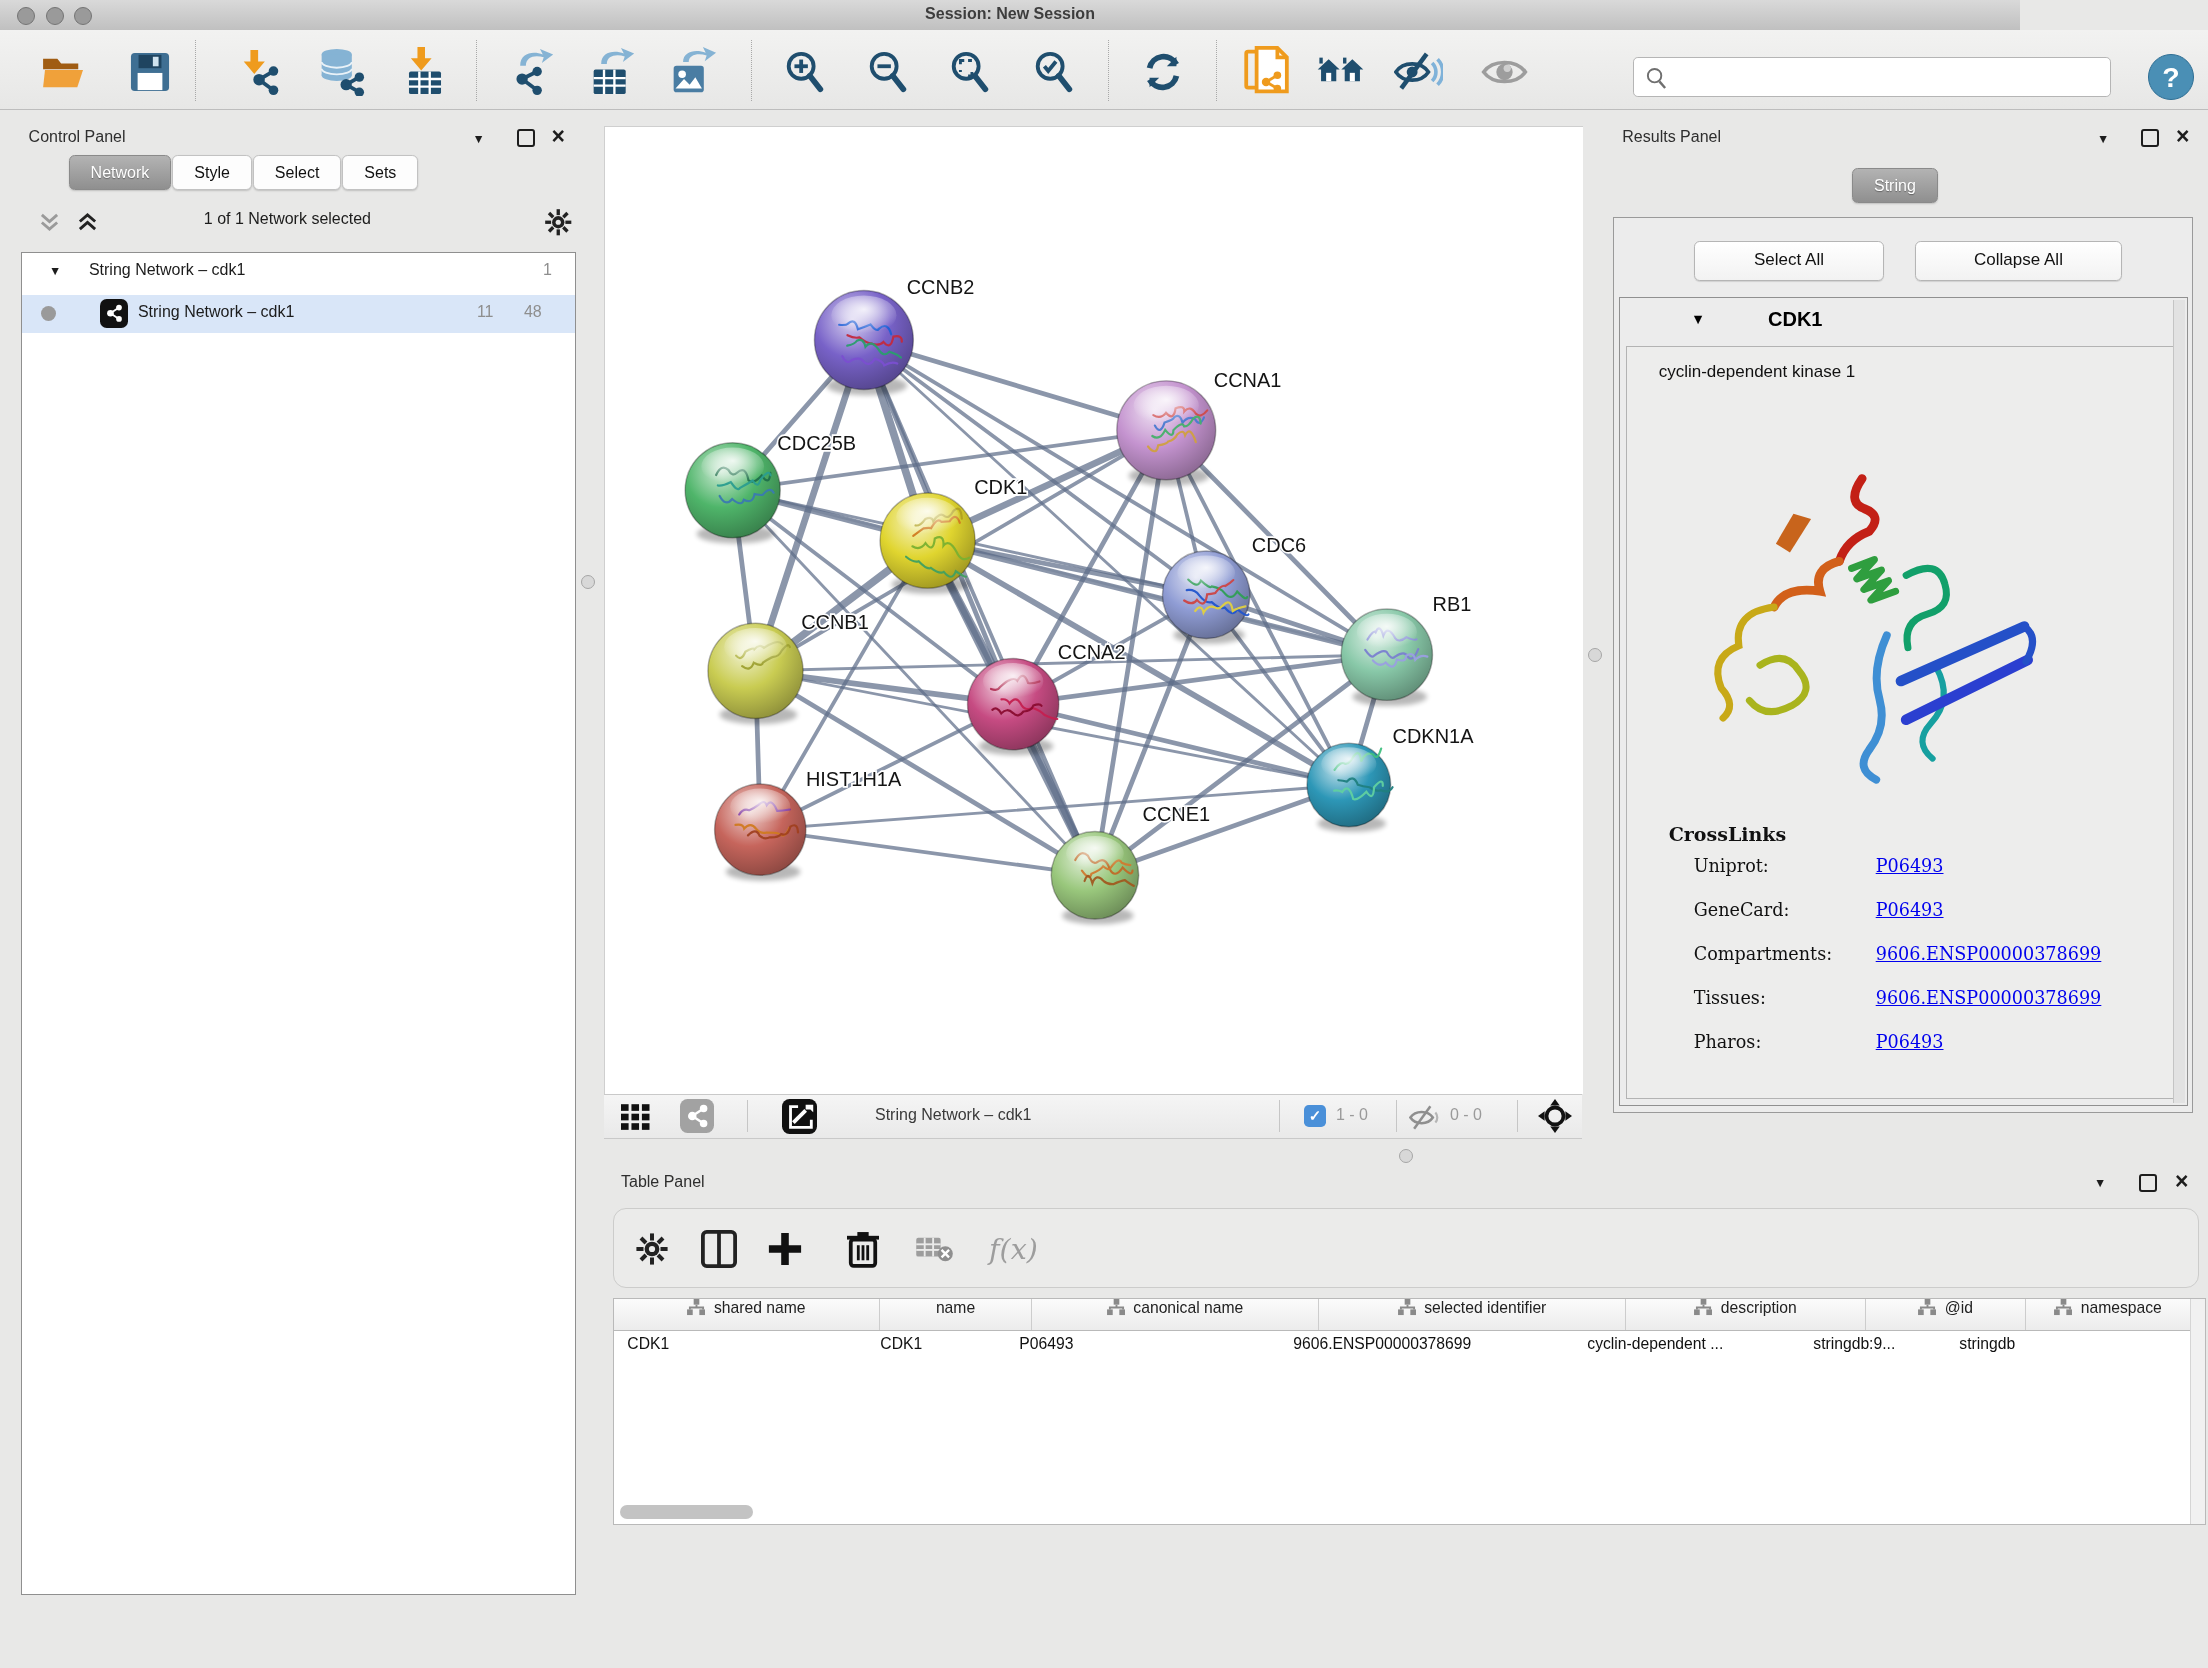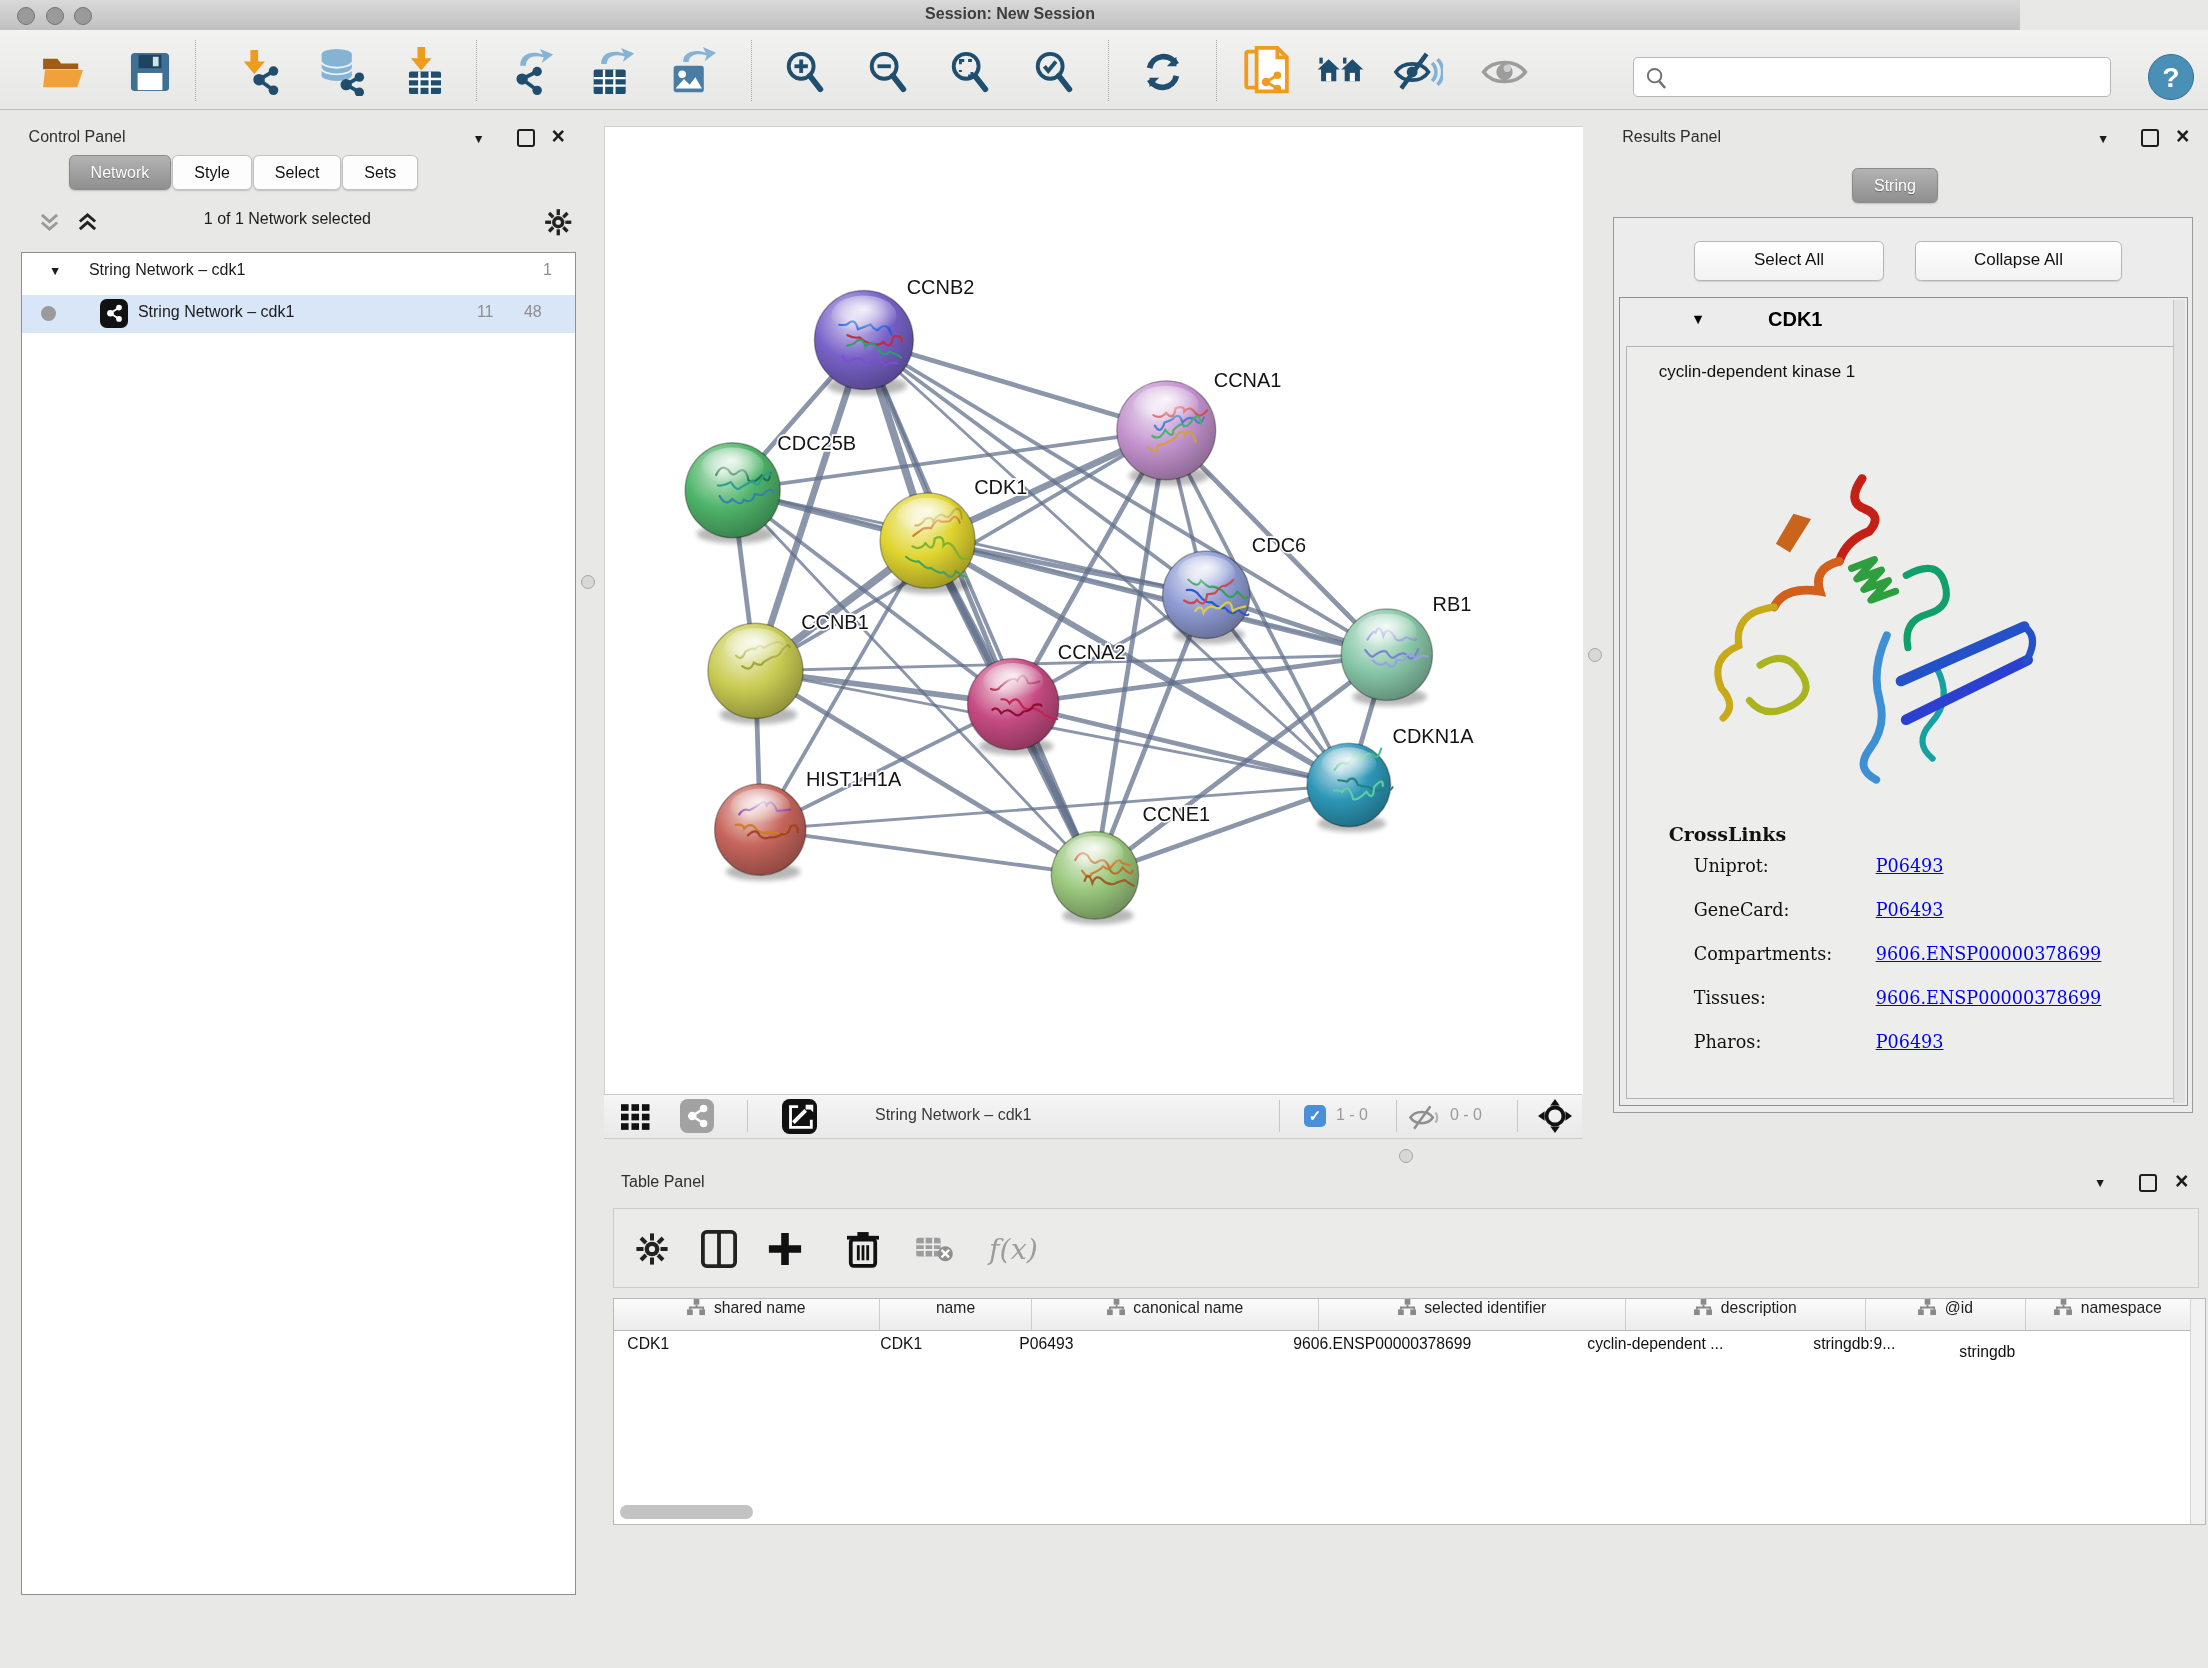--- a/index.html
+++ b/index.html
@@ -43,21 +43,21 @@
   .btn{position:absolute;height:38px;background:linear-gradient(#ffffff,#f2f2f2);border:1px solid #b5b5b5;border-radius:5.7px;font-size:17px;color:#111;text-align:center;line-height:36px;box-shadow:0 1px 1px rgba(0,0,0,.12);}
   .res-boxB{left:1619px;top:297px;width:567px;height:807px;background:#ececec;border:1px solid #909090;}
   .res-gene-hdr{position:absolute;left:0;top:0;width:100%;height:48px;}
   .res-content{position:absolute;left:5.7px;top:48px;width:554px;height:751px;background:#ededec;border:1px solid #b3b3b3;}
   .serif{font-family:"DejaVu Serif","Liberation Serif",serif;}
   .xl-row{position:relative;height:44px;font-size:17.6px;color:#111;}
   .xl-label{position:absolute;left:67px;}
   .xl-val{position:absolute;left:249px;color:#0000ee;text-decoration:underline;}
   .res-scroll{position:absolute;right:1.9px;top:1.9px;width:11.4px;height:803px;background:#e2e2e2;border-left:1px solid #c4c4c4;}
   
-  .tp-toolbar{left:613px;top:1208px;width:1584px;height:78px;background:#ebebea;border:1px solid #cccccb;border-radius:0;}
+  .tp-toolbar{left:613px;top:1208px;width:1584px;height:78px;background:#ebebea;border:1px solid #cccccb;border-radius:13px;}
   .tpi{position:absolute;top:19px;width:42px;height:42px;display:flex;align-items:center;justify-content:center;}
   .tablebox{left:613px;top:1298px;width:1591px;height:225px;background:#fff;border:1px solid #b9b9b9;}
   .thead{position:absolute;left:0;top:0;height:31px;width:100%;background:linear-gradient(#fbfbfb,#ececec);border-bottom:1px solid #b9b9b9;display:flex;}
   .th{box-sizing:border-box;height:31px;border-right:1px solid #cdcdcd;font-size:15.7px;color:#222;display:flex;justify-content:center;gap:7.6px;overflow:hidden;white-space:nowrap;}
   .trow{position:absolute;left:0;top:31px;height:31px;width:100%;display:flex;}
   .td{box-sizing:border-box;padding:4.8px 0 0 13.3px;font-size:15.7px;color:#111;overflow:hidden;white-space:nowrap;}
   .hscroll{position:absolute;left:5.7px;bottom:4.8px;width:133px;height:14.3px;background:#c3c3c3;border-radius:7.6px;}
   .vscroll{position:absolute;right:0;top:0;width:14.3px;height:100%;background:#f1f1f1;border-left:1px solid #d5d5d5;}
   .bottom-tabs{left:613px;top:1538px;width:1591px;text-align:center;}
   
@@ -844,21 +844,21 @@
           <span>namespace</span>
         </div>
       </div>
     <div class="trow" id="table-row0">
         <div class="td" style="width: 253px;">CDK1</div>
         <div class="td" style="width: 139px;">CDK1</div>
         <div class="td" style="width: 274px;">P06493</div>
         <div class="td" style="width: 294px;">9606.ENSP00000378699</div>
         <div class="td" style="width: 226px;">cyclin-dependent ...</div>
         <div class="td" style="width: 146px;">stringdb:9...</div>
-        <div class="td" style="width: 151px; margin-top: 8px;">stringdb</div>
+        <div class="td" style="width: 151px;">stringdb</div>
       </div>
     <div class="hscroll"></div>
     <div class="vscroll"></div>
   </div>
 
 
 </div>
 
 
 </body></html>

